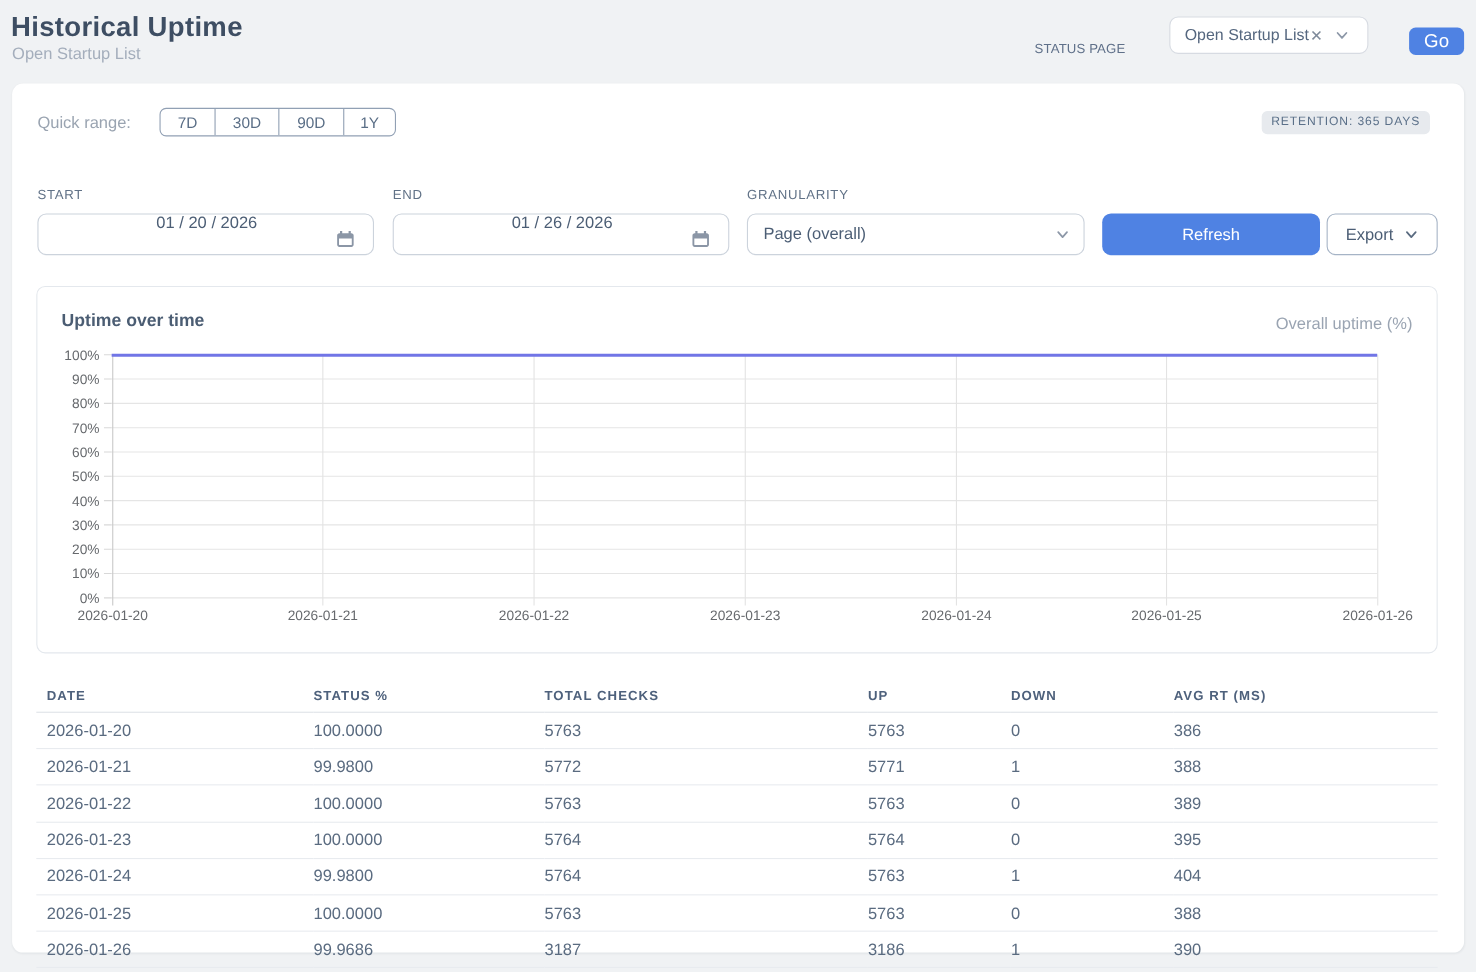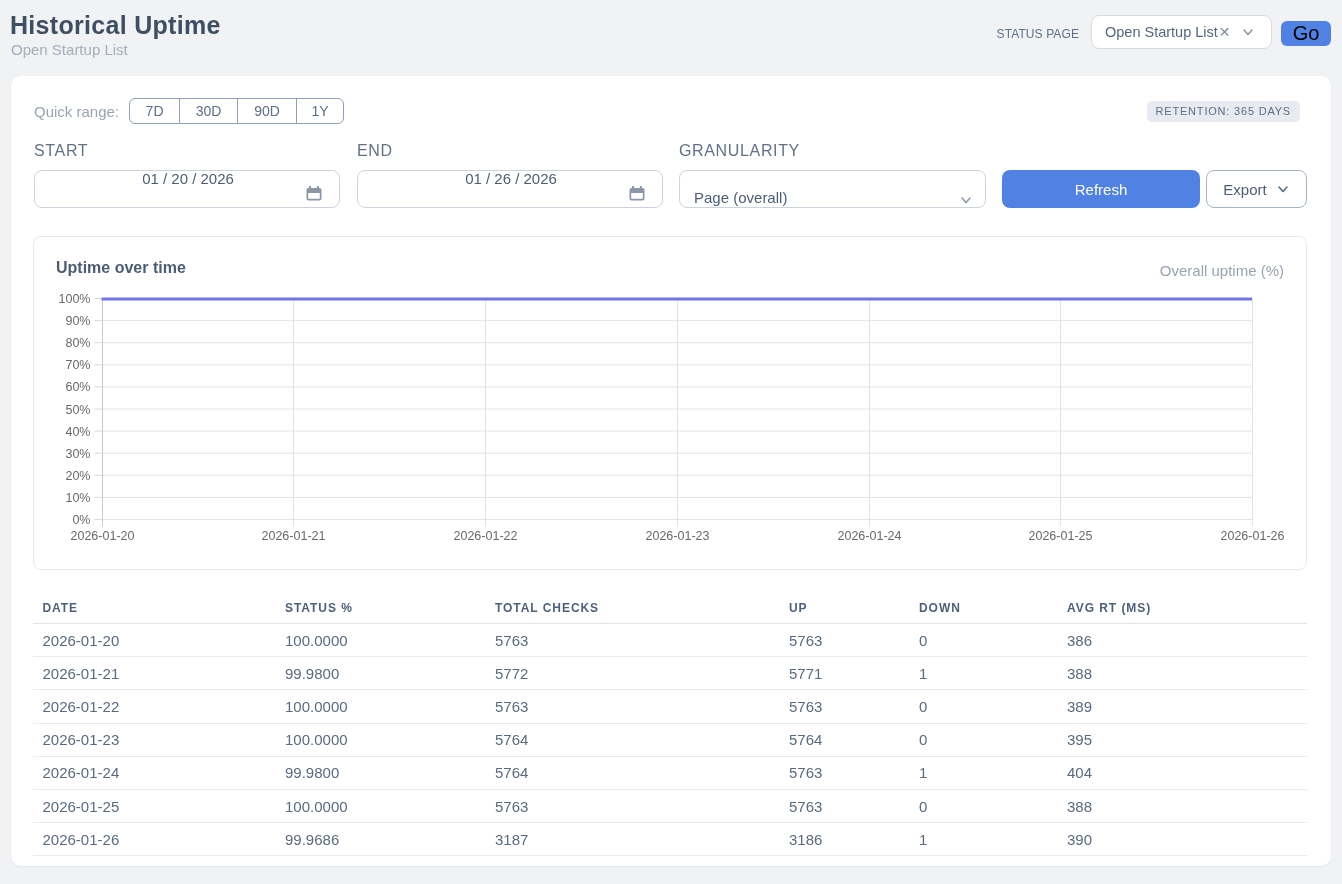--- a/index.html
+++ b/index.html
@@ -1,45 +1,45 @@
 <!DOCTYPE html>
 <html><head>
 <meta charset="utf-8">
 <style>
 * { margin:0; padding:0; box-sizing:border-box; }
 html,body { width:1342px; height:884px; background:#f0f2f4; font-family:"Liberation Sans", sans-serif; overflow:hidden; position:relative; }
 h1 { position:absolute; left:10px; top:11px; font-size:25px; font-weight:bold; color:#3e4e63; letter-spacing:0.3px; }
 .sub { position:absolute; left:11px; top:41px; font-size:15px; color:#a4aebc; }
-.headright { position:absolute; right:11px; top:15px; height:34px; display:flex; align-items:center; }
+.headright { position:absolute; right:11px; top:15px; height:34px; display:flex; align-items:flex-end;gap:28px; }
 .splabel { font-size:12px; color:#5f7089; letter-spacing:0.1px; margin-right:12px; position:relative; top:2px; }
 .spselect { width:181px; height:34px; background:#fff; border:1px solid #d7dbe2; border-radius:8px; display:flex; align-items:center; padding:0 16px 0 13px; font-size:14.5px; color:#55677f; }
 .spselect .x { color:#7e8a9a; margin-left:1px; font-size:14px; }
 .spselect .chev { margin-left:auto; }
-.gobtn { width:50px; height:25px; background:#4f82e3; border-radius:6px; color:#000000; font-size:20px; display:flex; align-items:center; justify-content:center; margin-left:9px; position:relative; top:1px; }
+.gobtn { width:50px; height:25px; background:#4f82e3; border-radius:6px; color:#ffffff; font-size:17px; display:flex; align-items:center; justify-content:center; margin-left:9px; position:relative; top:1px; }
 .card { position:absolute; left:11px; top:76px; width:1320px; height:790px; background:#fff; border-radius:10px; box-shadow:0 1px 2px rgba(20,30,50,0.06); padding:22px 24px 0 23px; }
 .row1 { display:flex; align-items:center; justify-content:space-between; height:26px; }
 .qr { display:flex; align-items:center; }
-.qrlabel { font-size:15px; color:#9aa4b1; margin-right:10px; }
+.qrlabel { font-size:15px; color:#9aa4b1; margin-right:26px; }
 .seg { display:flex; border:1px solid #91a0b4; border-radius:6px; overflow:hidden; height:25.5px; }
 .seg div { text-align:center; font-size:14px; color:#5a6e86; border-left:1px solid #91a0b4; line-height:24px; }
 .seg div:nth-child(1) { border-left:none; width:49px; }
 .seg div:nth-child(2) { width:58px; }
 .seg div:nth-child(3) { width:59px; }
 .seg div:nth-child(4) { width:47px; }
 .badge { background:#e7eaee; border-radius:5px; height:21px; line-height:21px; padding:0 9px; font-size:11px; color:#5b7089; letter-spacing:0.8px; margin-right:7px; }
 .controls { display:flex; margin-top:18px; align-items:flex-end; }
 .field { display:flex; flex-direction:column; }
-.flabel { font-size:16px; color:#617287; letter-spacing:0.65px; margin-bottom:10px; }
+.flabel { font-size:12px; color:#617287; letter-spacing:0.65px; margin-bottom:10px; }
 .input { height:38px; border:1px solid #ccd3dc; border-radius:8px; display:flex; align-items:center; padding:0 12px 0 14px; font-size:15px; color:#4c5e75; background:#fff; }
 .input svg.cal { margin-right:5px; position:relative; top:-2px; }
 .input > span { position:relative; top:-1px; }
 .input.date { width:306px;flex-direction:column; }
-.input.gran { width:307px;align-items:flex-end; }
+.input.gran { width:307px; }
 .input .right { margin-left:auto; }
-.m1 { margin-left:17px; } .m2 { margin-left:16px; } .m3 { margin-left:16px; } .m4 { margin-left:6px; }
+.m1 { margin-left:17px; } .m2 { margin-left:16px;margin-top:28px; } .m3 { margin-left:16px; } .m4 { margin-left:6px; }
 .refresh { width:206px; height:38px; background:#4f82e3; border-radius:8px; color:#fff; font-size:15px; display:flex; align-items:center; justify-content:center; }
 .export { width:105px; height:38px; border:1px solid #a6b4c6; border-radius:8px; background:#fff; color:#4c5e75; font-size:15px; display:flex; align-items:center; justify-content:center; gap:9px; }
 .chartcard { margin-top:27.5px; border:1px solid #e4e8ed; border-radius:8px; height:334px; position:relative; width:1274px; margin-left:-1px; }
 .ct { position:absolute; left:22px; top:22.5px; font-size:16px; font-weight:bold; color:#4b5d73; }
 .cr { position:absolute; right:22px; top:25px; font-size:15px; color:#9aa4b2; }
 table { width:1274px; border-collapse:collapse; margin-top:25px; table-layout:fixed; margin-left:-1px; }
 th { text-align:left; font-size:12px; color:#4e617c; letter-spacing:0.95px; font-weight:bold; padding:6px 0 0 0; height:29px; vertical-align:top; border-bottom:1px solid #dfe3e8; }
 td { font-size:15px; color:#5a6b80; height:33.2px; vertical-align:middle; border-bottom:1px solid #e8ebef; }
 th.c1,td.c1 { padding-left:9.5px; width:252px; }
 th.c2,td.c2 { width:210px; }

